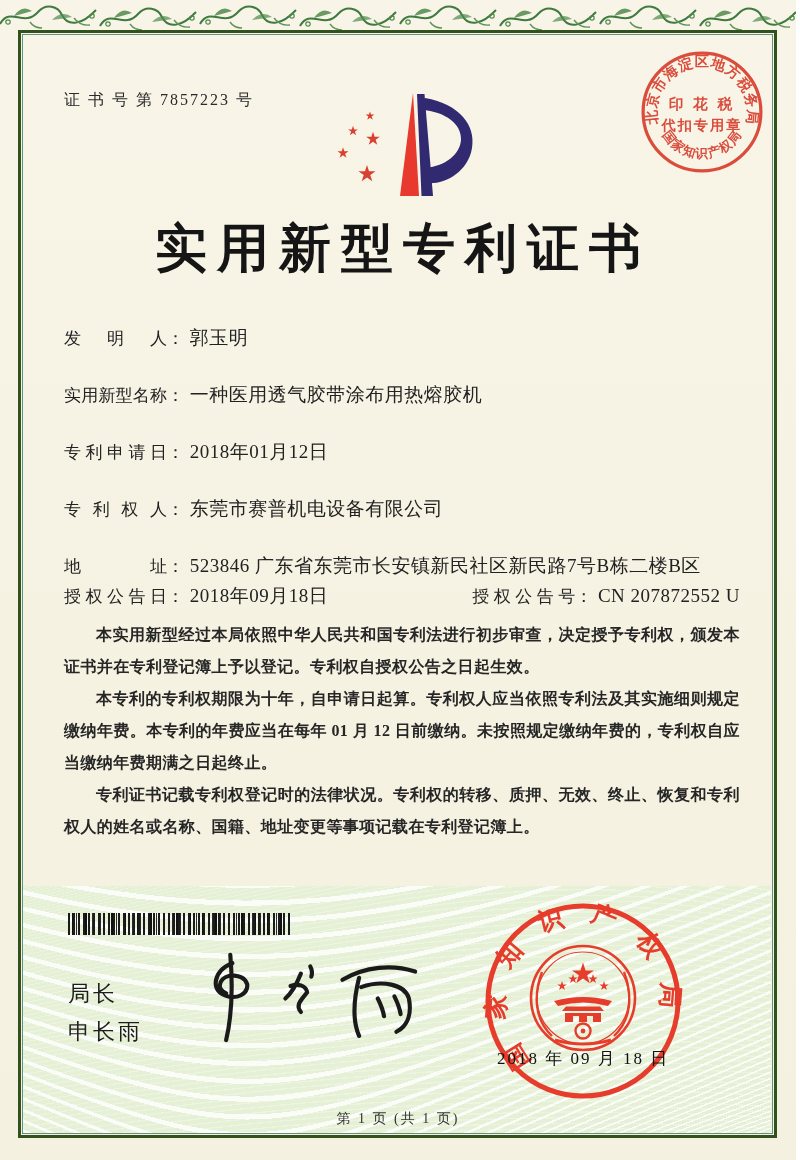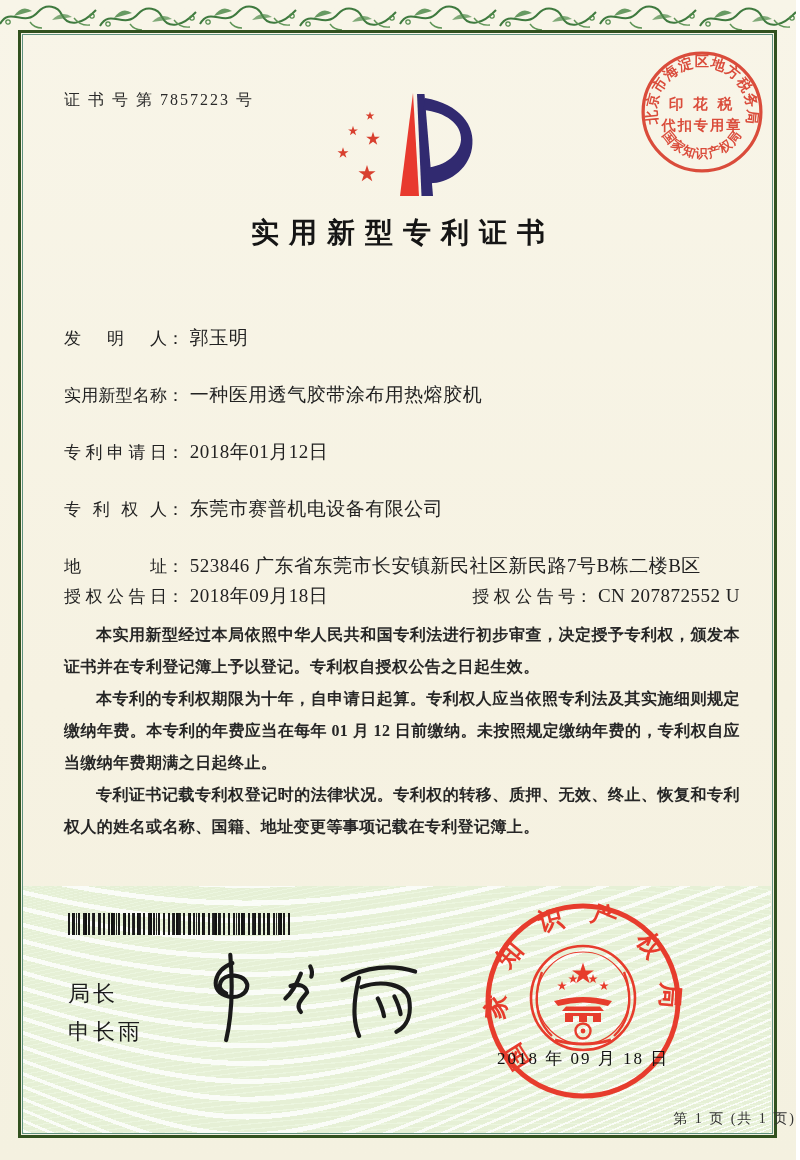--- a/index.html
+++ b/index.html
@@ -20,41 +20,41 @@
   .green-zone{position:absolute;left:23px;right:25px;top:886px;bottom:27px;z-index:1;
     background-color:#e6f0d6;
     background-image:
       repeating-radial-gradient(120% 55% at 30% 140%, rgba(255,255,255,0) 0 5px, rgba(255,255,255,.8) 5px 7px),
       repeating-radial-gradient(130% 60% at 75% -40%, rgba(255,255,255,0) 0 6px, rgba(240,250,230,.55) 6px 8px);
   }
   .cert-no{position:absolute;left:64px;top:90px;z-index:4;font-size:16px;letter-spacing:2px;color:#2a2a2a;}
   .logo{position:absolute;left:322px;top:86px;z-index:3;}
   .tax-stamp{position:absolute;left:636px;top:46px;z-index:3;opacity:.93;}
   .title{position:absolute;left:0;top:214px;width:100%;z-index:4;
-    text-align:center;font-size:28px;font-weight:bold;letter-spacing:10px;text-indent:10px;color:#151515;}
+    text-align:center;font-size:52px;font-weight:bold;letter-spacing:10px;text-indent:10px;color:#151515;}
   .mid{position:absolute;left:64px;top:325px;width:676px;z-index:4;}
   .field{font-size:19px;line-height:26px;margin-bottom:30px;letter-spacing:.5px;}
   .field .flabel{display:inline-block;width:103px;font-size:17px;
     text-align:justify;text-align-last:justify;vertical-align:baseline;letter-spacing:0;}
   .field .colon{font-size:17px;}
   .field.address{margin-bottom:3px;}
   .field.announce{display:flex;justify-content:space-between;margin-bottom:0;gap:8px;}
   .paras{margin-top:9px;font-size:16px;line-height:32px;text-align:justify;letter-spacing:.4px;color:#262626;}
   .paras p{margin:0;text-indent:2em;font-weight:bold;}
   .barcode{position:absolute;left:68px;top:913px;width:224px;height:22px;z-index:4;
     background-image:
       repeating-linear-gradient(90deg,#1b1b1b 0 2px,rgba(0,0,0,0) 2px 5px),
       repeating-linear-gradient(90deg,#2a2a2a 0 1px,rgba(0,0,0,0) 1px 8px),
       repeating-linear-gradient(90deg,rgba(0,0,0,0) 0 4px,#111 4px 6px,rgba(0,0,0,0) 6px 13px);
   }
   .sig-block{position:absolute;left:68px;top:975px;z-index:4;font-size:22px;line-height:38px;letter-spacing:3px;color:#1d1d1d;}
   .signature{position:absolute;left:168px;top:948px;z-index:4;}
   .seal{position:absolute;left:468px;top:886px;z-index:3;opacity:.95;}
   .seal-date{position:absolute;left:497px;top:1047px;z-index:5;font-size:17px;letter-spacing:2px;color:#111;}
-  .footer{position:absolute;left:0;top:1110px;width:100%;z-index:4;text-align:right;font-size:14px;letter-spacing:2px;color:#333;}
+  .footer{position:absolute;left:0;top:1110px;width:100%;z-index:4;text-align:center;font-size:14px;letter-spacing:2px;color:#333;}
   .red{fill:#d8402f;}
   text{font-family:"Liberation Serif","DejaVu Serif",serif;}
 </style>
 </head>
 <body>
 
 <div class="page">
 
   <svg class="ornament" viewBox="0 0 800 30">
     <defs>

